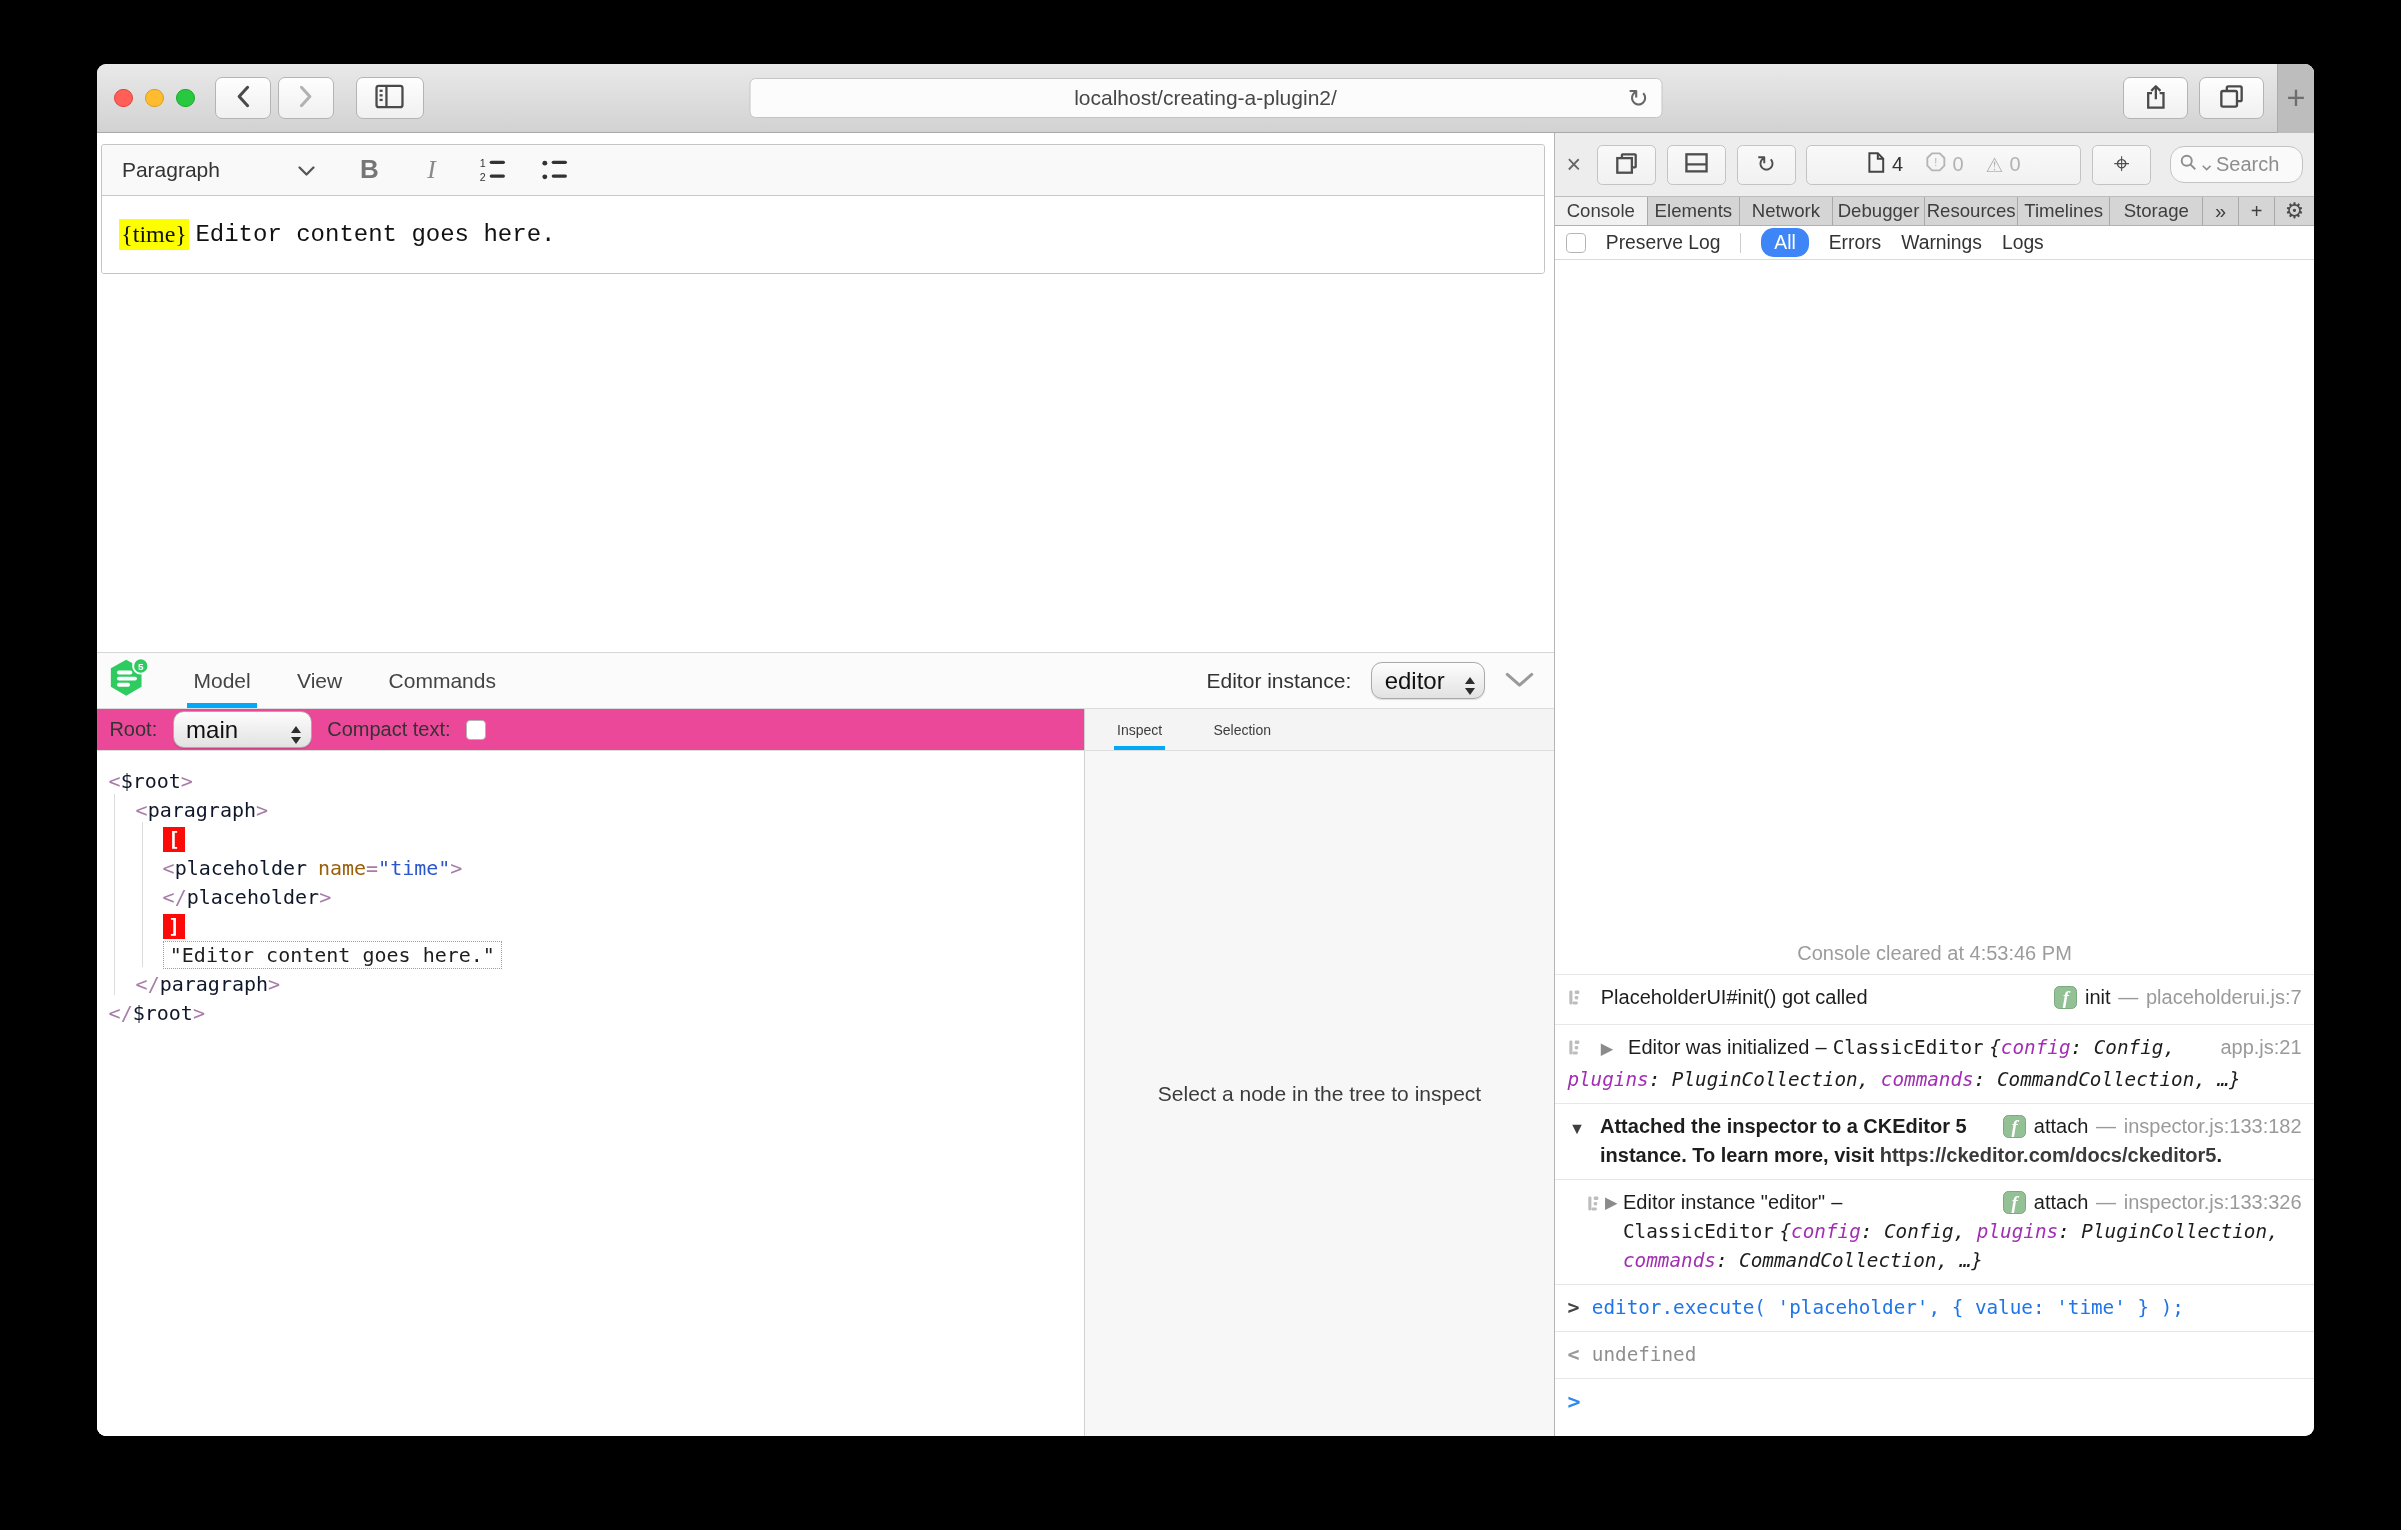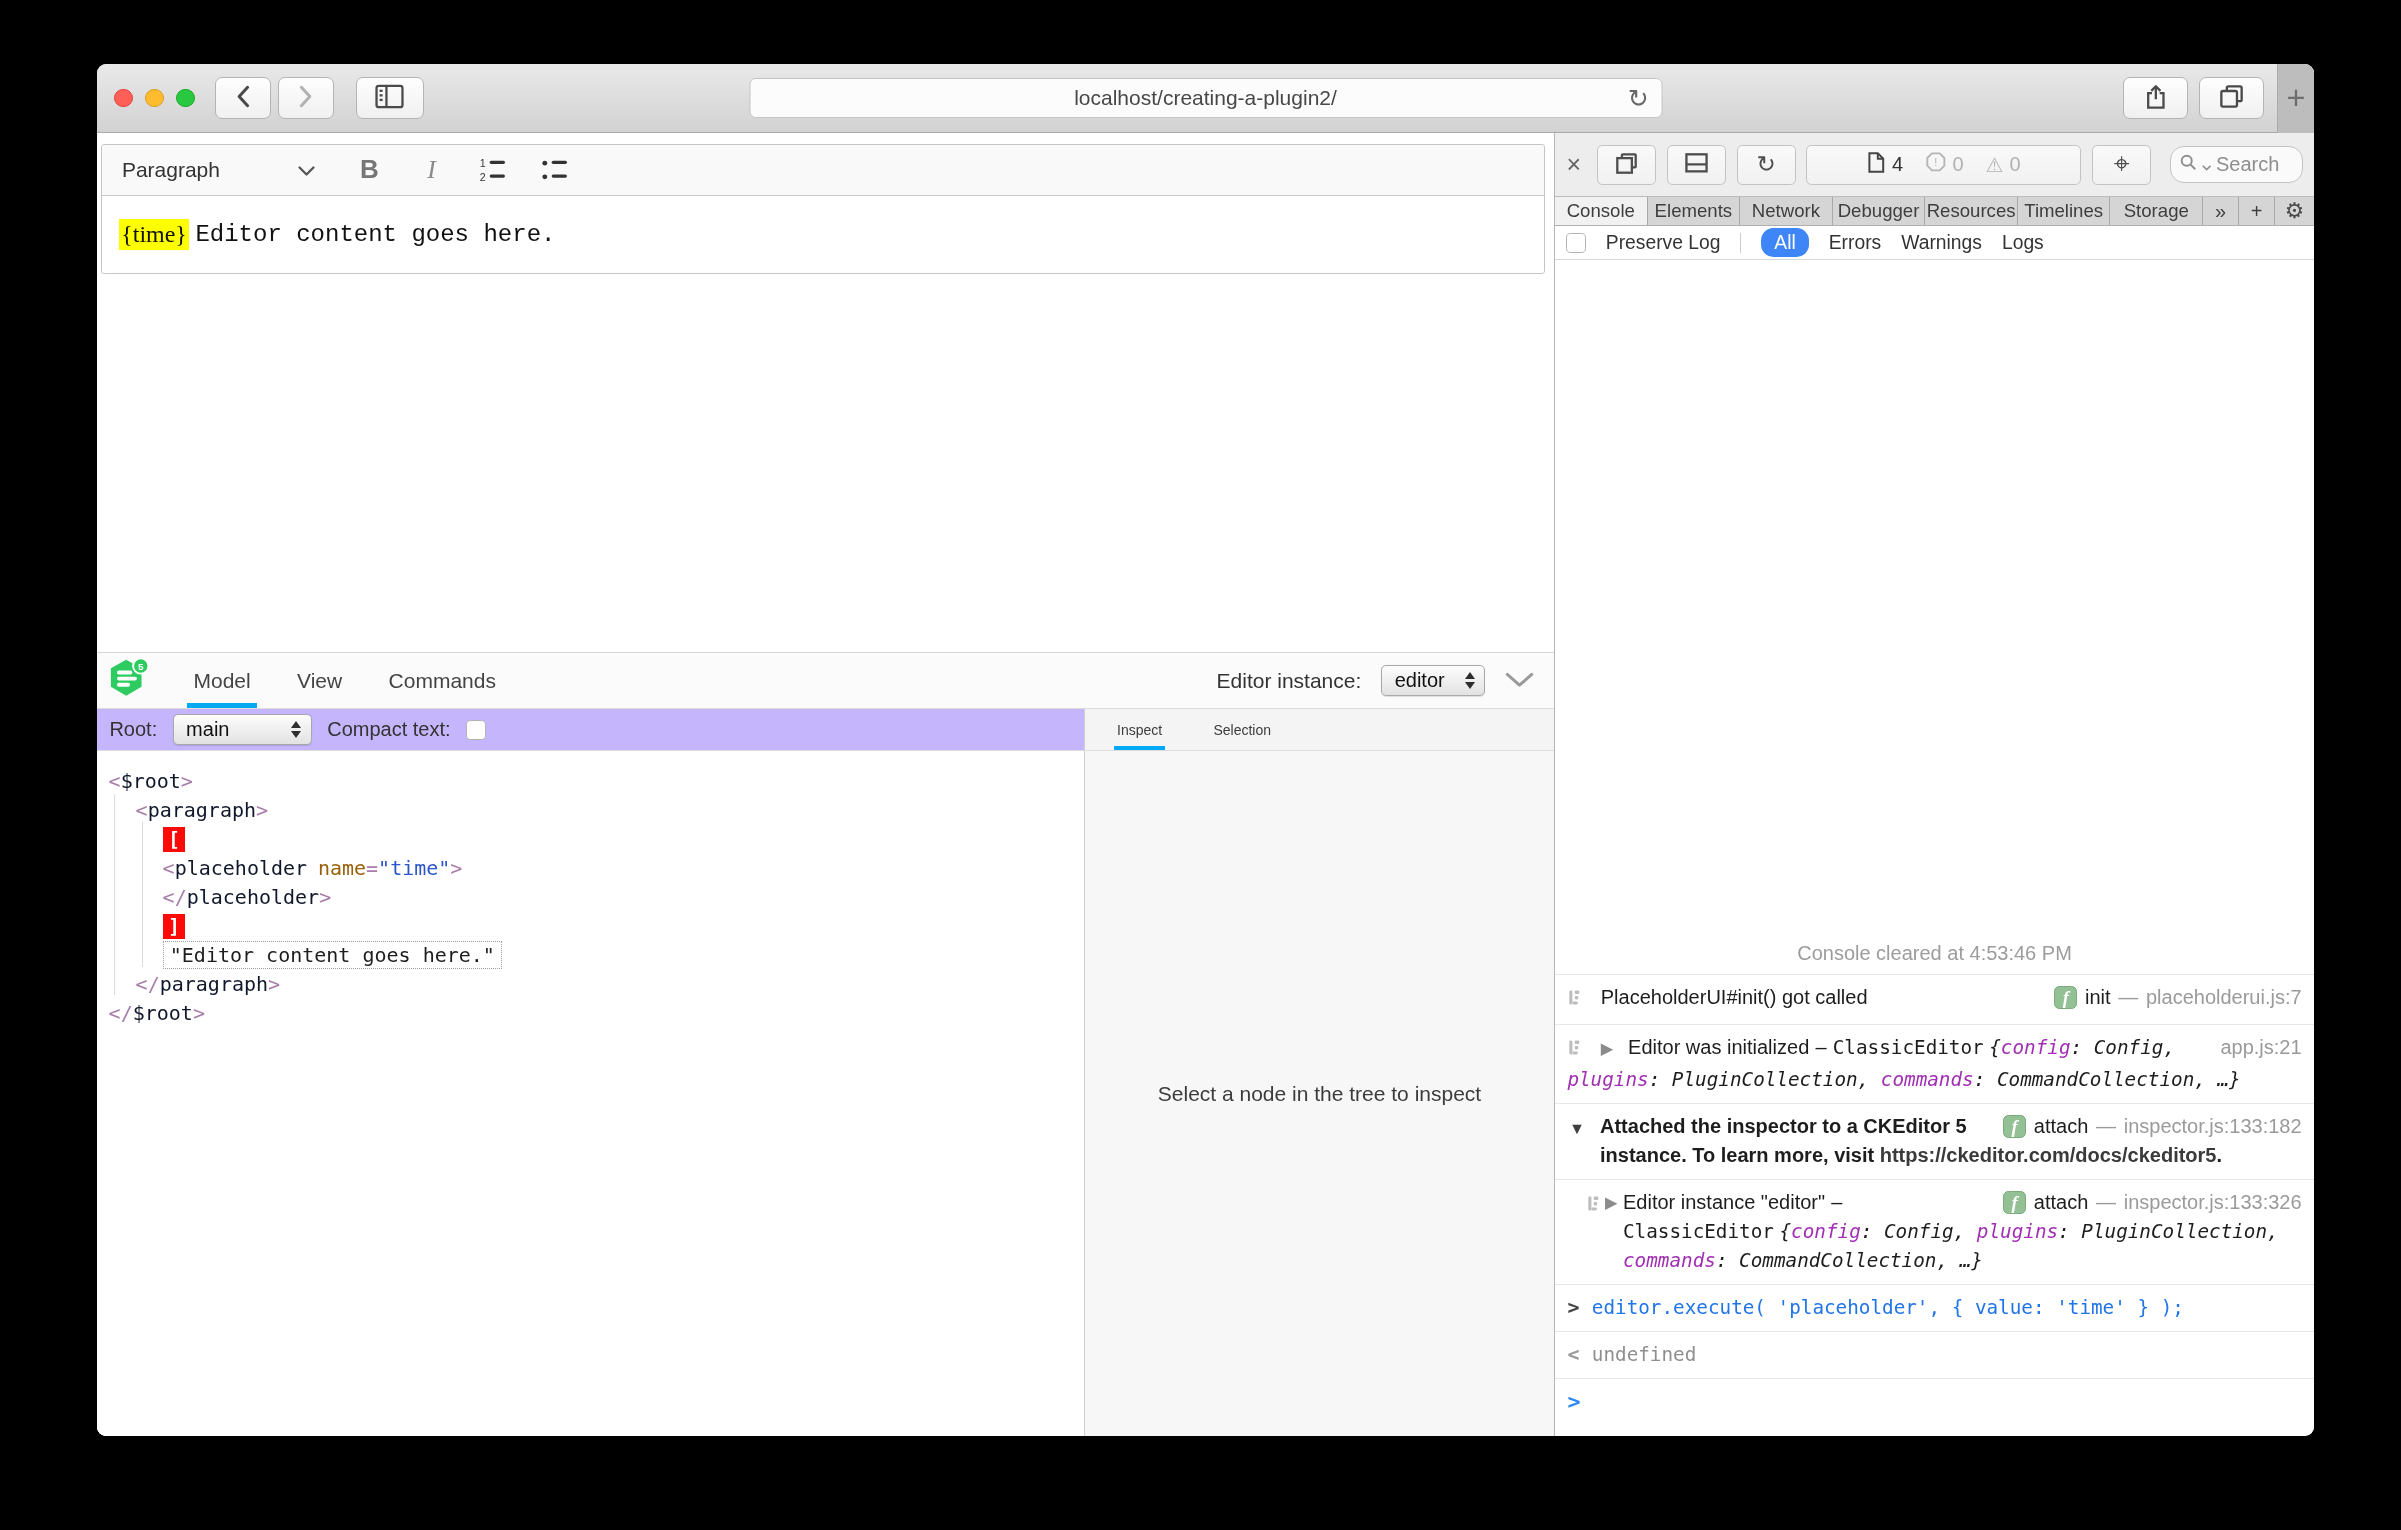--- a/index.html
+++ b/index.html
@@ -41,27 +41,27 @@
   .hl{background:#fdff00;padding:2.3px 2.3px;}
   .ed-text{margin-left:6.2px;font-family:Liberation Mono, monospace;}
 
   
   .ck-panel{position:absolute;left:0;top:519px;width:100%;height:784px;border-top:0.8px solid #d6d6d6;display:flex;flex-direction:column;background:#fff;}
   .ck-header{flex:0 0 56px;background:#fbfbfb;border-bottom:0.8px solid #dcdcdc;display:flex;align-items:stretch;padding:0 20px 0 9.3px;position:relative;}
   .ck-logo{align-self:center;margin-right:36px;}
   .ck-tab{display:flex;align-items:center;font-size:21px;color:#444;position:relative;padding:0 6.2px;margin-right:34px;}
   .ck-tab.active::after{content:"";position:absolute;left:0;right:0;bottom:0;height:4.6px;background:#03a9f4;}
   .ck-hright{margin-left:auto;display:flex;align-items:center;gap:20px;font-size:21px;color:#333;}
-  .mac-select{display:inline-flex;align-items:center;border:0.8px solid #a9a9a9;border-radius:5px;background:linear-gradient(#fdfdfd,#e2e2e2);padding:3.1px 9.3px 3.1px 12.4px;font-size:20px;color:#111;box-shadow:0 0.8px 0.8px rgba(0,0,0,.12);}
+  .mac-select{display:inline-flex;align-items:flex-end;border:0.8px solid #a9a9a9;border-radius:11px;background:linear-gradient(#fdfdfd,#e2e2e2);padding:3.1px 9.3px 3.1px 12.4px;font-size:24px;color:#111;box-shadow:0 0.8px 0.8px rgba(0,0,0,.12);}
   .steppers{display:inline-flex;flex-direction:column;gap:3.1px;margin-left:20px;}
   .steppers i{width:0;height:0;border-left:5.4px solid transparent;border-right:5.4px solid transparent;}
   .steppers .up{border-bottom:7px solid #2d2d2d;}
   .steppers .down{border-top:7px solid #2d2d2d;}
   .ck-subrow{flex:0 0 42px;display:flex;border-bottom:0.8px solid #ddd;}
-  .subleft{flex:0 0 988px;display:flex;align-items:center;gap:15.5px;padding-left:12.4px;font-size:20px;color:#333;background:#c4b5fd;border-right:0.8px solid #d0d0d0;}
+  .subleft{flex:0 0 988px;display:flex;align-items:center;gap:15.5px;padding-left:12.4px;font-size:20px;color:#333;background:#ec4899;border-right:0.8px solid #d0d0d0;}
   .subleft .mac-select{min-width:139px;justify-content:space-between;}
   .checkbox{width:20px;height:20px;border:0.8px solid #b3b3b3;border-radius:4.6px;background:#fff;}
   .subright{flex:1;display:flex;align-items:stretch;gap:45px;padding-left:29px;background:#f4f4f4;}
   .side-tab{display:flex;align-items:center;font-size:14px;color:#3c3c3c;position:relative;padding:0 3.1px;}
   .side-tab.active::after{content:"";position:absolute;left:0;right:0;bottom:0;height:3.9px;background:#03a9f4;}
   .ck-body{flex:1;display:flex;min-height:0;}
   .tree{flex:0 0 988px;border-right:0.8px solid #d0d0d0;background:#fff;position:relative;font-family:"DejaVu Sans Mono",monospace;font-size:20px;padding:15.5px 0 0 11.6px;color:#333;}
   .tln{height:29px;display:flex;align-items:center;white-space:pre;}
   .ind1{padding-left:27px;}
   .ind2{padding-left:54px;}

